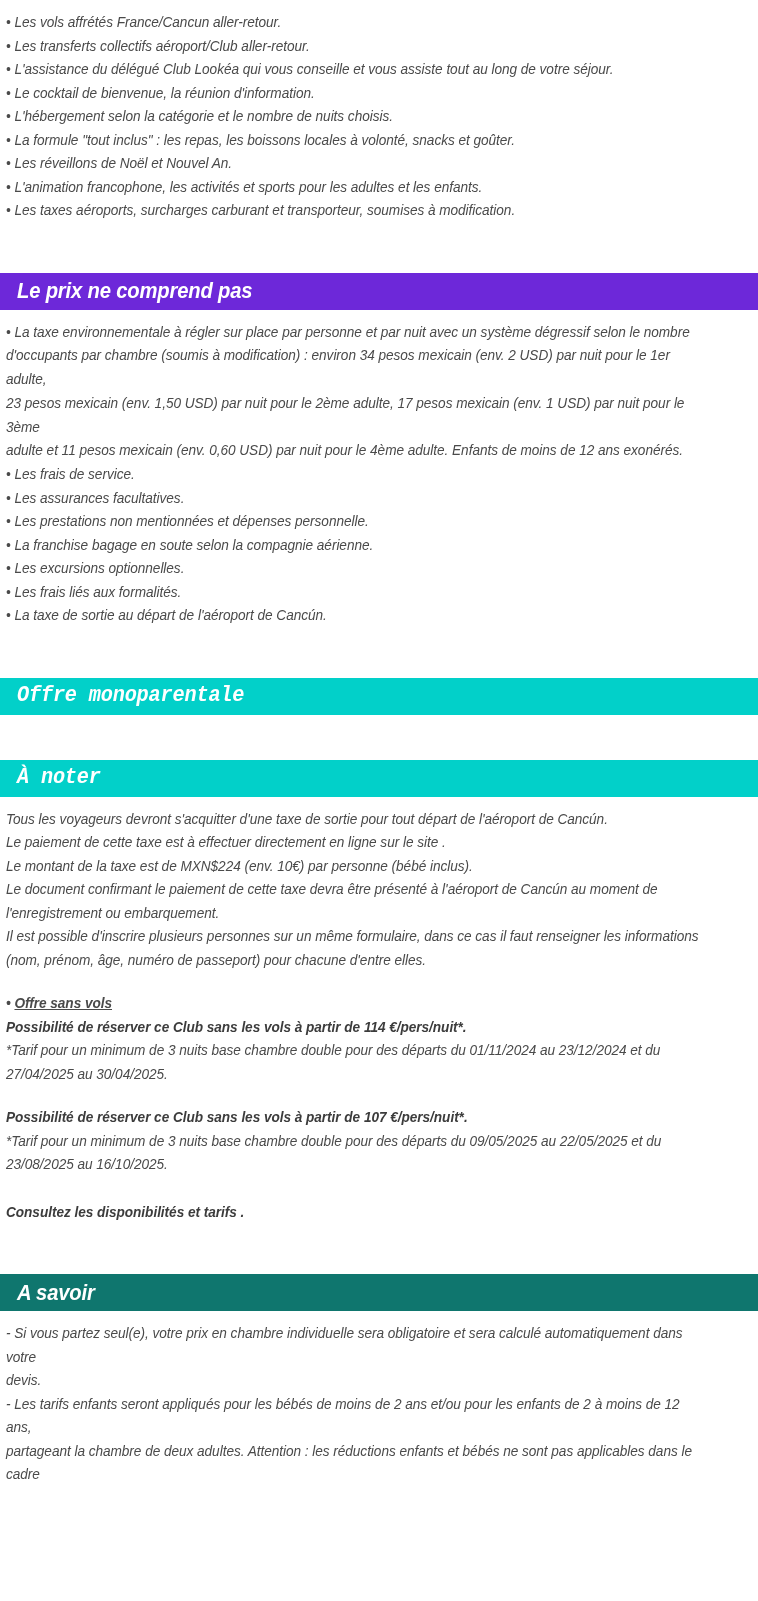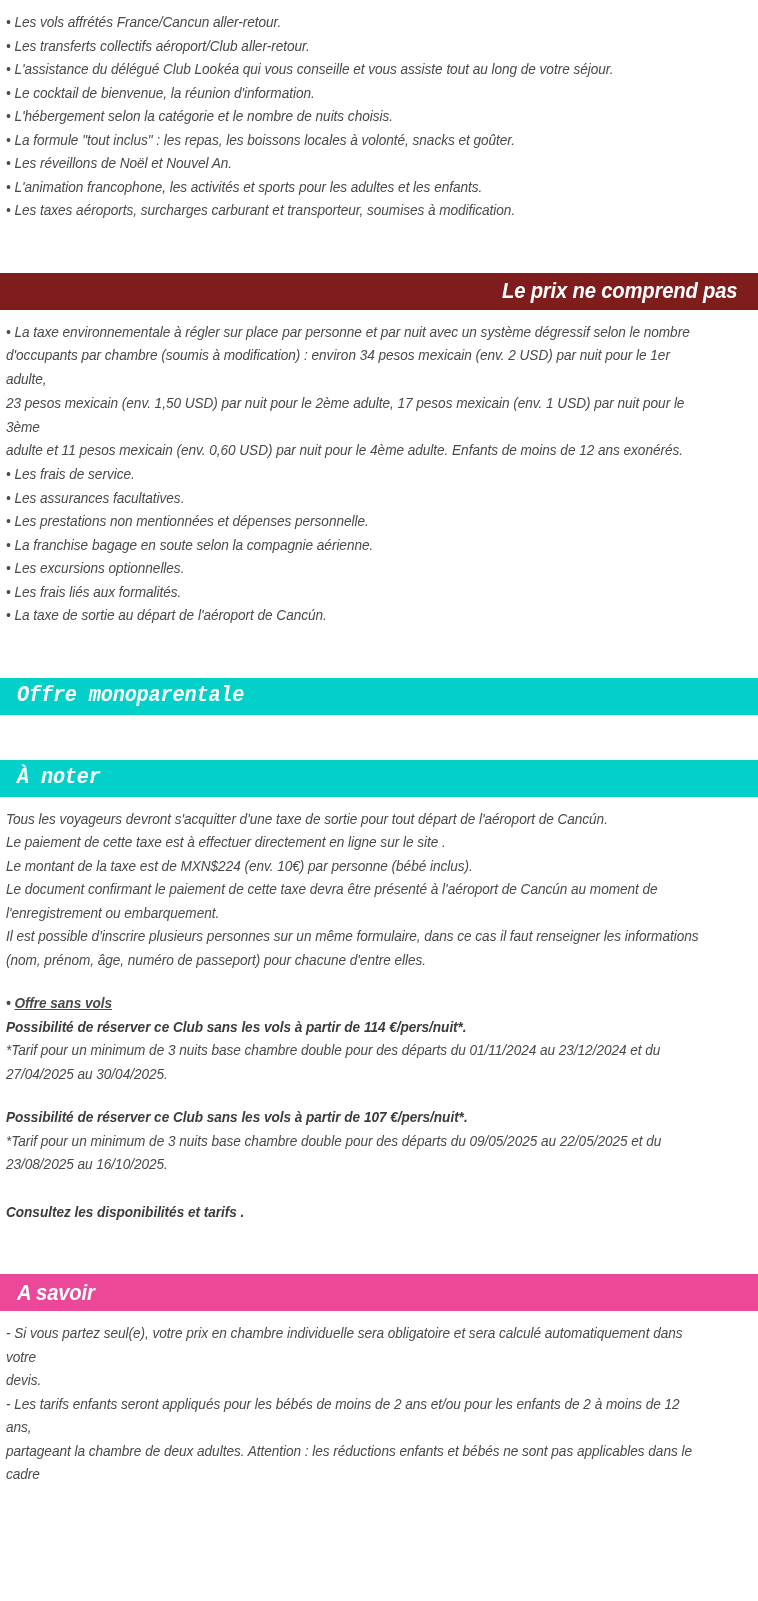--- a/index.html
+++ b/index.html
@@ -100,21 +100,21 @@
     <div class="line bullet">• Le cocktail de bienvenue, la réunion d'information.</div>
     <div class="line bullet">• L'hébergement selon la catégorie et le nombre de nuits choisis.</div>
     <div class="line bullet">• La formule "tout inclus" : les repas, les boissons locales à volonté, snacks et goûter.</div>
     <div class="line bullet">• Les réveillons de Noël et Nouvel An.</div>
     <div class="line bullet">• L'animation francophone, les activités et sports pour les adultes et les enfants.</div>
     <div class="line bullet">• Les taxes aéroports, surcharges carburant et transporteur, soumises à modification.</div>
   </div>
 
   <div class="spacer-50"></div>
 
-  <div class="section-bar" style="background: #7f1d1d; justify-content: flex-end;">
+  <div class="section-bar" style="background: #6d28d9;">
     <span class="section-bar-title">Le prix ne comprend pas</span>
   </div>
   <div class="section-body list-top">
     <div class="line wrap">• La taxe environnementale à régler sur place par personne et par nuit avec un système dégressif selon le nombre</div>
     <div class="line wrap">d'occupants par chambre (soumis à modification) : environ 34 pesos mexicain (env. 2 USD) par nuit pour le 1er adulte,</div>
     <div class="line wrap">23 pesos mexicain (env. 1,50 USD) par nuit pour le 2ème adulte, 17 pesos mexicain (env. 1 USD) par nuit pour le 3ème</div>
     <div class="line wrap">adulte et 11 pesos mexicain (env. 0,60 USD) par nuit pour le 4ème adulte. Enfants de moins de 12 ans exonérés.</div>
     <div class="line bullet">• Les frais de service.</div>
     <div class="line bullet">• Les assurances facultatives.</div>
     <div class="line bullet">• Les prestations non mentionnées et dépenses personnelle.</div>
@@ -158,21 +158,21 @@
     <div class="line">*Tarif pour un minimum de 3 nuits base chambre double pour des départs du 09/05/2025 au 22/05/2025 et du</div>
     <div class="line">23/08/2025 au 16/10/2025.</div>
 
     <div class="spacer-24"></div>
 
     <div class="line bold"><span>Consultez les disponibilités et tarifs</span><span> .</span></div>
   </div>
 
   <div class="spacer-50"></div>
 
-  <div class="section-bar" style="background: #ec4899;">
+  <div class="section-bar" style="background: #0f766e;">
     <span class="section-bar-title">A savoir</span>
   </div>
   <div class="section-body list-top">
     <div class="line">- Si vous partez seul(e), votre prix en chambre individuelle sera obligatoire et sera calculé automatiquement dans votre</div>
     <div class="line">devis.</div>
     <div class="line">- Les tarifs enfants seront appliqués pour les bébés de moins de 2 ans et/ou pour les enfants de 2 à moins de 12 ans,</div>
     <div class="line">partageant la chambre de deux adultes. Attention : les réductions enfants et bébés ne sont pas applicables dans le cadre</div>
 
   </div>
 

